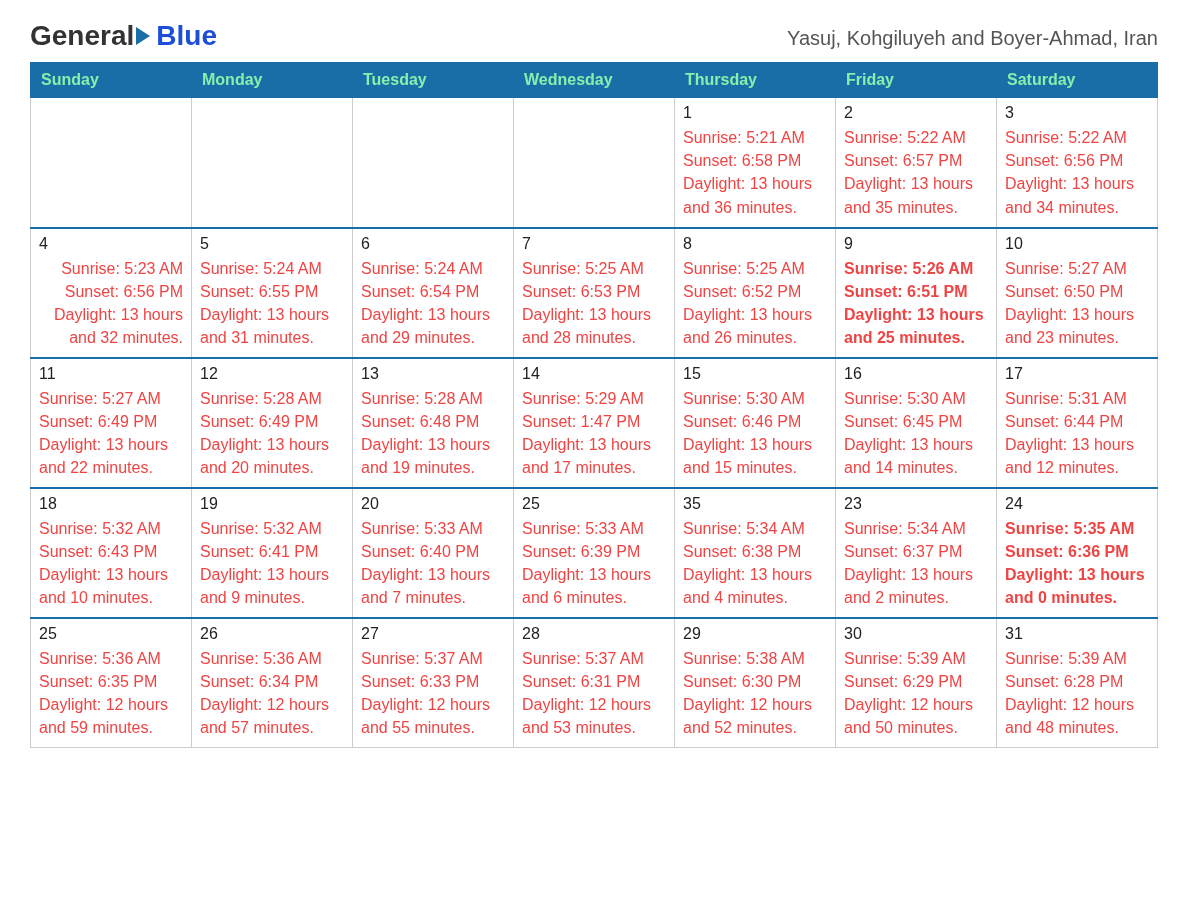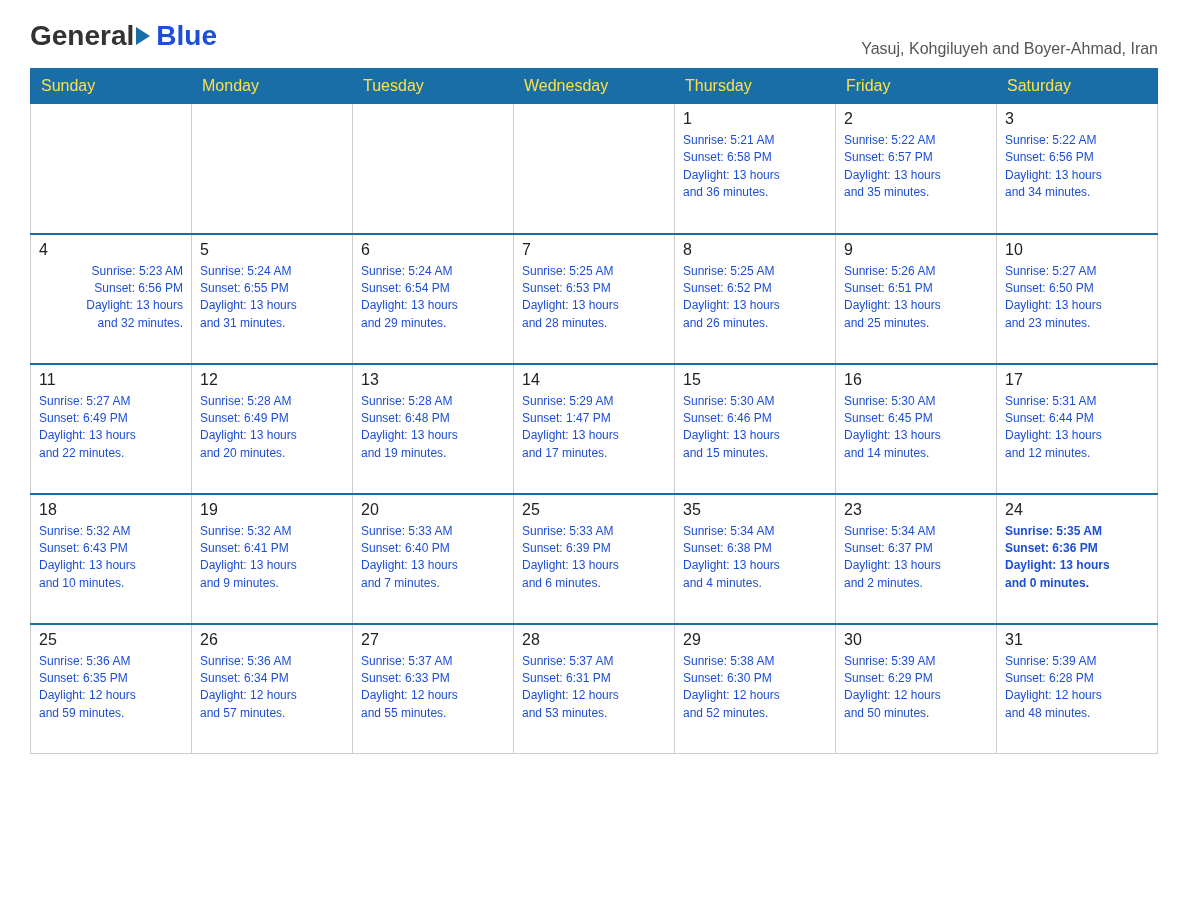--- a/index.html
+++ b/index.html
@@ -42,55 +42,55 @@
     .header-right {
       text-align: right;
     }
     .month-title {
       font-size: 52px;
       font-weight: normal;
       color: #333;
       line-height: 1.1;
     }
     .location {
-      font-size: 16px;
+      font-size: 20px;
       color: #555;
-      margin-top: 20px;
+      margin-top: 7px;
     }
     .calendar {
       width: 100%;
       border-collapse: collapse;
       margin-top: 10px;
     }
     .calendar th {
       background-color: #1a6ea8;
-      color: #fde047;
+      color: #86efac;
       padding: 8px 10px;
       font-size: 16px;
-      font-weight: normal;
+      font-weight: bold;
       text-align: left;
       border: 1px solid #1a6ea8;
     }
     .calendar td {
       border: 1px solid #ccc;
       vertical-align: top;
       padding: 6px 8px;
       width: 14.28%;
       min-height: 110px;
       height: 130px;
     }
     .day-number {
       font-size: 16px;
       color: #222;
       display: block;
       margin-bottom: 4px;
     }
     .day-info {
-      font-size: 12px;
-      color: #1d4ed8;
+      font-size: 16px;
+      color: #ef4444;
       line-height: 1.45;
     }
     .empty-cell {
       background: #fff;
     }
     .row-border td {
       border-top: 2px solid #1a6ea8;
     }
   </style>
 </head>
@@ -180,21 +180,21 @@
         </td>
         <td>
           <span class="day-number">8</span>
           <div class="day-info" style="white-space: pre-line;">Sunrise: 5:25 AM
 Sunset: 6:52 PM
 Daylight: 13 hours
 and 26 minutes.</div>
         </td>
         <td>
           <span class="day-number">9</span>
-          <div class="day-info" style="white-space: pre-line;">Sunrise: 5:26 AM
+          <div class="day-info" style="white-space: pre-line; font-weight: bold;">Sunrise: 5:26 AM
 Sunset: 6:51 PM
 Daylight: 13 hours
 and 25 minutes.</div>
         </td>
         <td>
           <span class="day-number">10</span>
           <div class="day-info" style="white-space: pre-line;">Sunrise: 5:27 AM
 Sunset: 6:50 PM
 Daylight: 13 hours
 and 23 minutes.</div>

